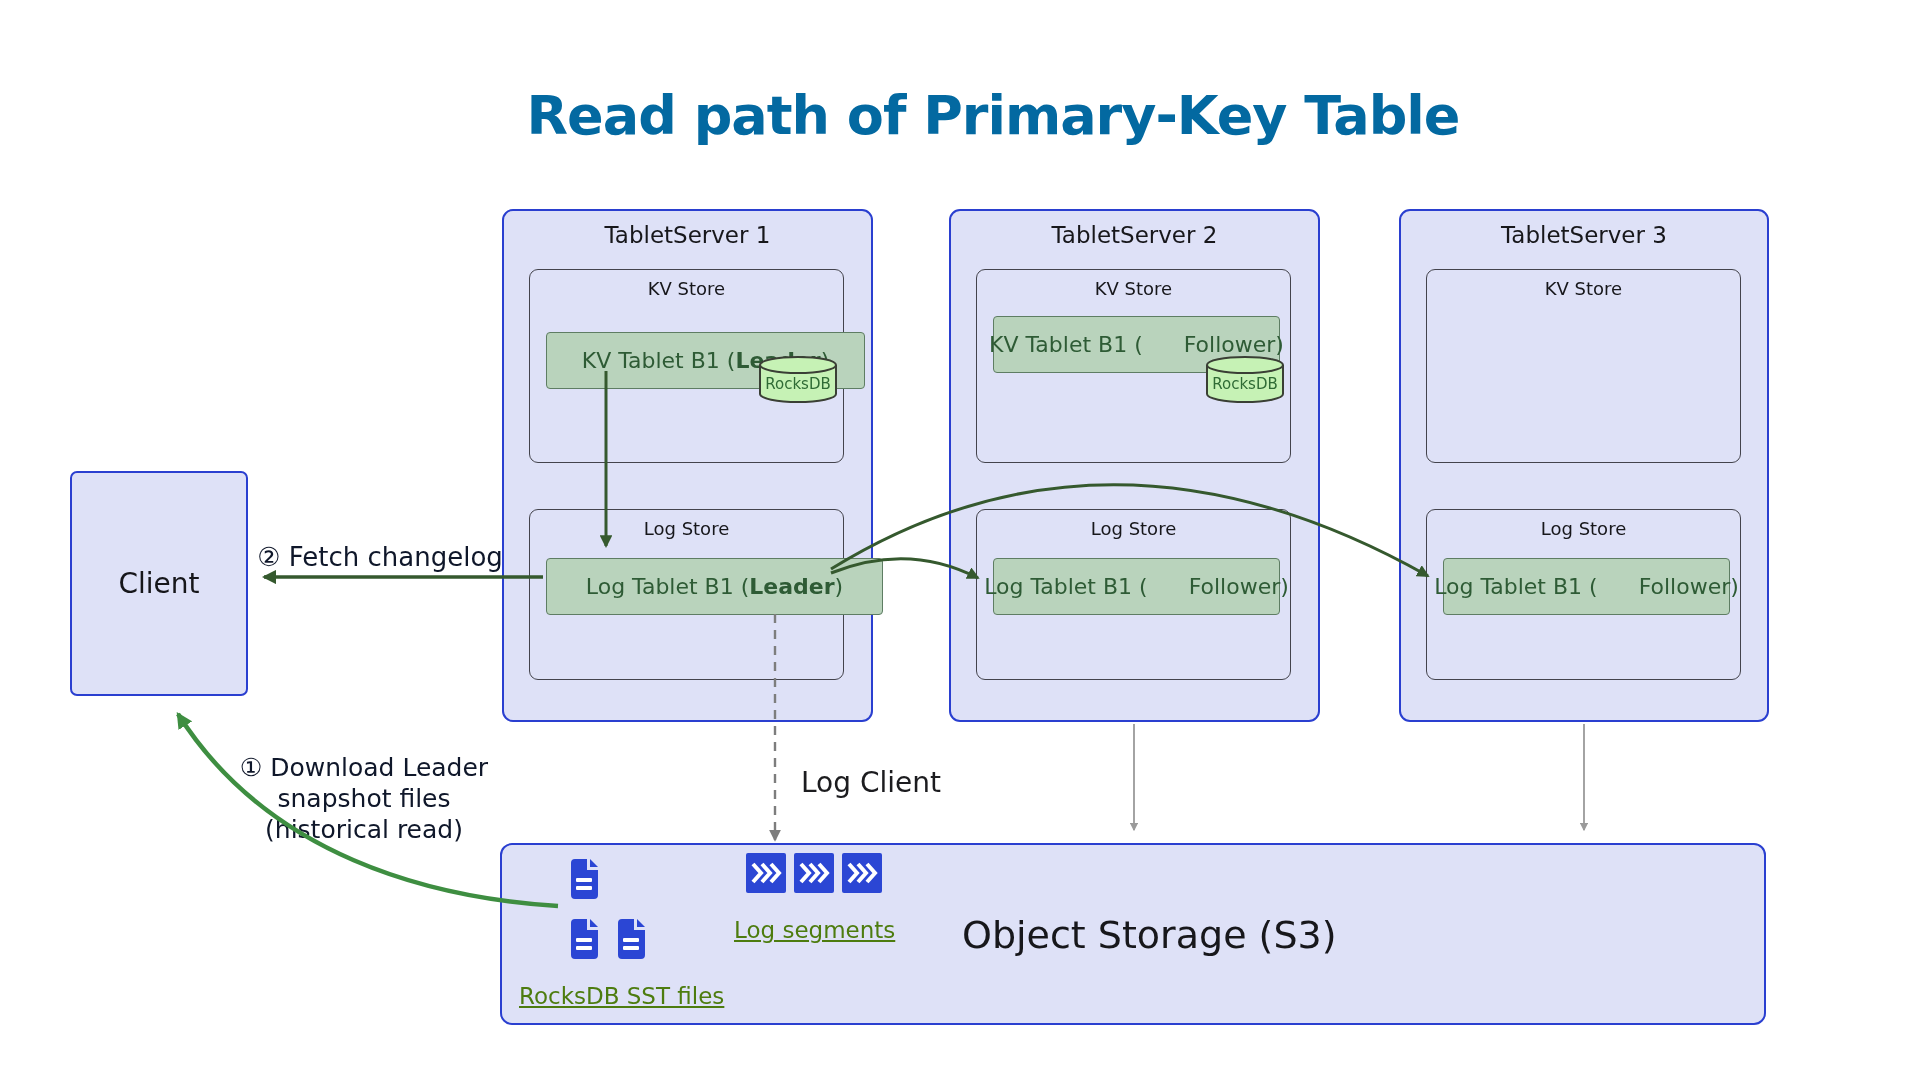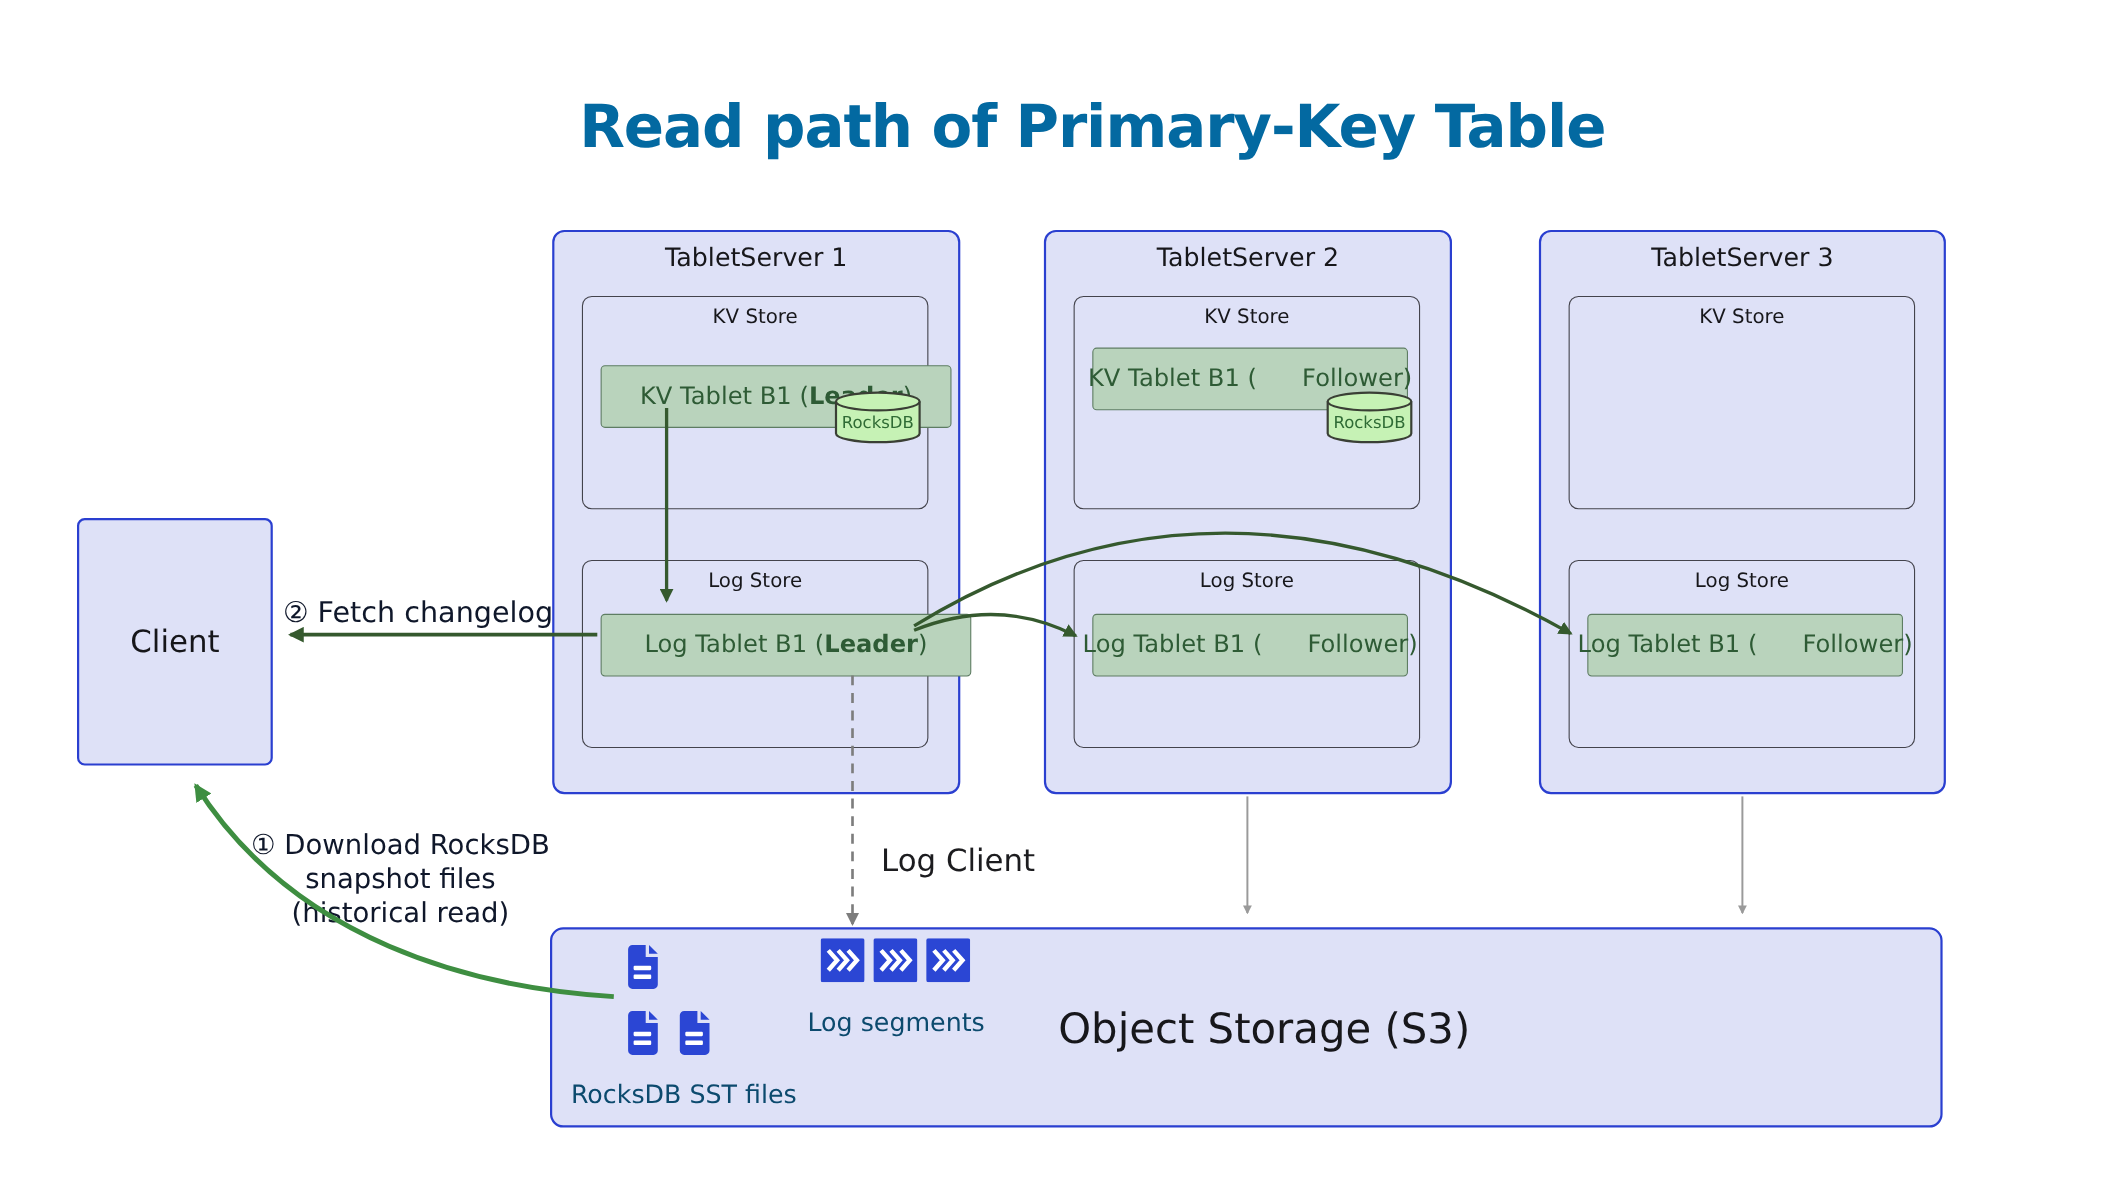--- a/index.html
+++ b/index.html
@@ -19,21 +19,21 @@
   .role-normal{font-weight:400;margin-left:41px;}
   .client{border-radius:7px;display:flex;align-items:center;justify-content:center;}
   .client-label{font-size:28px;color:#16161a;}
   .storage{border-radius:12px;}
   .green-note{position:absolute;color:#0f172a;text-align:center;}
   .note-fetch{left:250px;top:542px;width:260px;font-size:26px;}
   .note-download{left:214px;top:752px;width:300px;font-size:25px;line-height:31px;}
   .note-tiering{position:absolute;left:801px;top:766px;font-size:28px;color:#1c1c1f;}
   .storage-label{position:absolute;left:460px;top:68px;width:350px;text-align:center;
           font-size:38px;font-weight:500;color:#17171b;white-space:nowrap;}
-  .small-label{position:absolute;text-align:left;font-size:23px;color:#0c4a6e;white-space:nowrap;}
+  .small-label{position:absolute;text-align:left;font-size:23px;color:#4d7c0f;white-space:nowrap;text-decoration:underline;}
   .icon{position:absolute;}
   .svg-overlay{position:absolute;left:0;top:0;pointer-events:none;}
   .cyl-text{font-size:15px;fill:#2f6b35;}
 </style>
 </head>
 <body>
 
 <div class="canvas">
 
   <div class="page-title">Read path of Primary-Key Table</div>
@@ -130,21 +130,21 @@
       <rect width="40" height="40" rx="2" fill="#2b46d4"></rect>
       <path d="M7 11 L15 20 L7 29 M16 11 L24 20 L16 29 M25 11 L33 20 L25 29" stroke="#ffffff" stroke-width="4" fill="none"></path>
     </svg>
     <div class="small-label" style="left:232px;top:72px;width:160px;">Log segments</div>
 
     <div class="storage-label">Object Storage (S3)</div>
   </div>
 
   <div class="green-note note-fetch">② Fetch changelog</div>
   <div class="green-note note-download">
-    <div>① Download RocksDB</div>
+    <div>① Download Leader</div>
     <div>snapshot files</div>
     <div>(historical read)</div>
   </div>
   <div class="note-tiering">Log Client</div>
 
   <svg class="svg-overlay" width="1920" height="1080" viewBox="0 0 1920 1080">
     <defs>
       <marker id="ah-dark" viewBox="0 0 10 10" refX="8.5" refY="5" markerWidth="4.2" markerHeight="4.2" orient="auto-start-reverse">
         <path d="M0 0 L10 5 L0 10 Z" fill="#35592e"></path>
       </marker>

